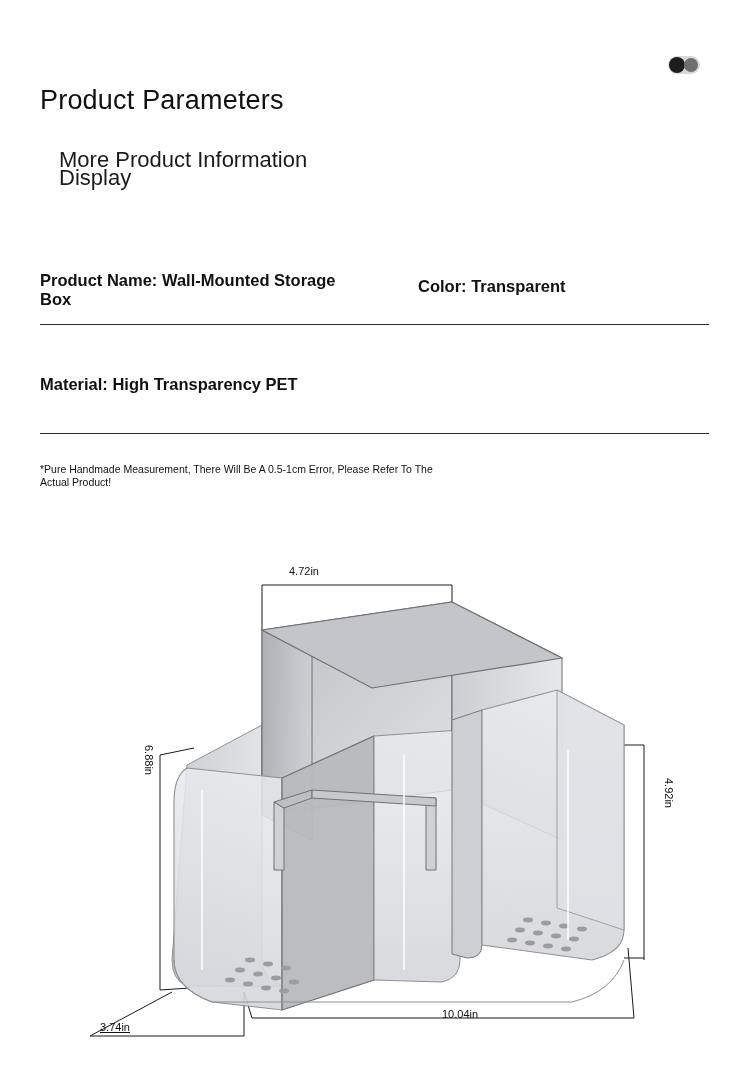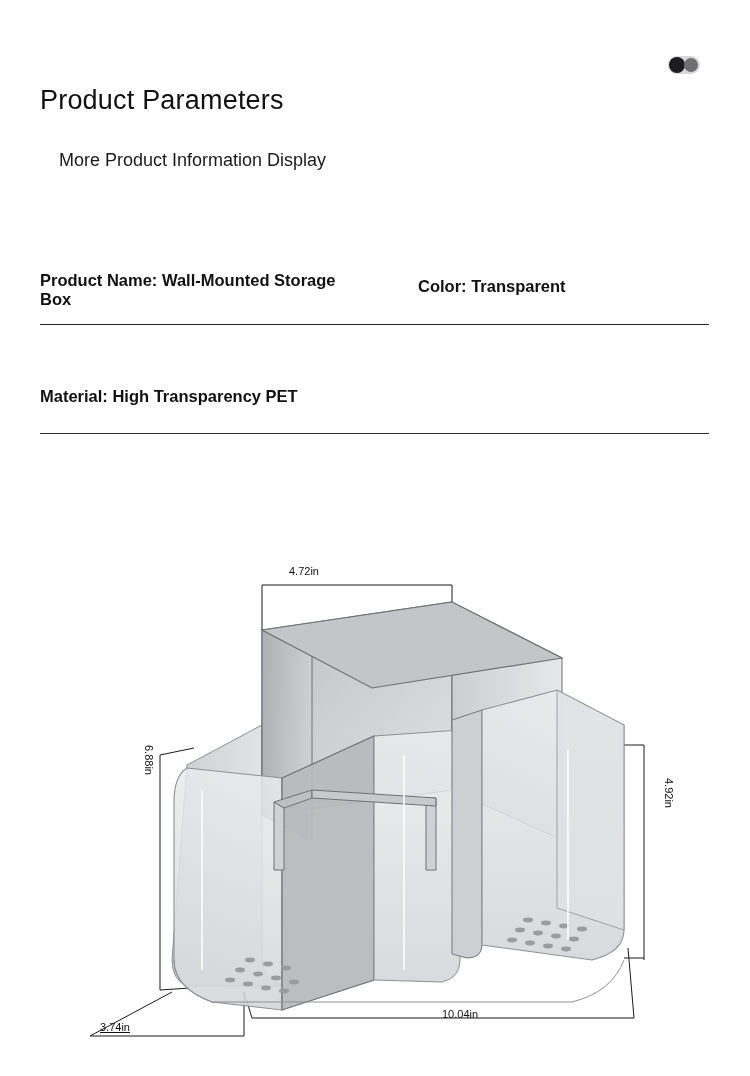--- a/index.html
+++ b/index.html
@@ -58,21 +58,21 @@
     font-weight: normal;
     letter-spacing: 0.2px;
     color: #111111;
   }
 
   .subtitle {
     position: absolute;
     top: 151px;
     left: 59px;
     width: 300px;
-    font-size: 18px;
+    font-size: 22px;
     line-height: 18px;
     color: #1a1a1a;
   }
 
   .spec-row {
     position: absolute;
     left: 40px;
     width: 670px;
   }
   .spec-row .cell {
@@ -89,21 +89,21 @@
     height: 1px;
     background: #2b2b2b;
   }
 
   #row1 { top: 271px; height: 46px; }
   #row1 .cell-name { left: 0px; top: 0px; width: 320px; }
   #row1 .cell-color { left: 378px; top: 6px; width: 290px; }
   #div1 { top: 324px; }
 
   #row2 { top: 375px; height: 46px; }
-  #row2 .cell-material { left: 0px; top: 0px; width: 330px; margin-top: 12px; }
+  #row2 .cell-material { left: 0px; top: 0px; width: 330px; }
   #div2 { top: 433px; }
 
   .note {
     position: absolute;
     top: 463px;
     left: 40px;
     width: 420px;
     font-size: 10.5px;
     line-height: 13px;
     color: #111111;
@@ -149,20 +149,21 @@
     <div class="cell cell-name">Product Name: Wall-Mounted Storage Box</div>
     <div class="cell cell-color">Color: Transparent</div>
   </div>
   <div class="divider" id="div1"></div>
 
   <div class="spec-row" id="row2">
     <div class="cell cell-material">Material: High Transparency PET</div>
   </div>
   <div class="divider" id="div2"></div>
 
+  <div class="note">*Pure Handmade Measurement, There Will Be A 0.5-1cm Error, Please Refer To The Actual Product!</div>
 
   <div class="diagram">
     <svg width="750" height="536" viewBox="0 0 750 536" xmlns="http://www.w3.org/2000/svg" aria-hidden="true">
       <defs>
         <linearGradient id="gBody" x1="0" y1="0" x2="0" y2="1">
           <stop offset="0%" stop-color="#e9eaec" stop-opacity="0.85"></stop>
           <stop offset="100%" stop-color="#d4d6d9" stop-opacity="0.9"></stop>
         </linearGradient>
         <linearGradient id="gBack" x1="0" y1="0" x2="1" y2="0">
           <stop offset="0%" stop-color="#c9cbce" stop-opacity="0.95"></stop>

